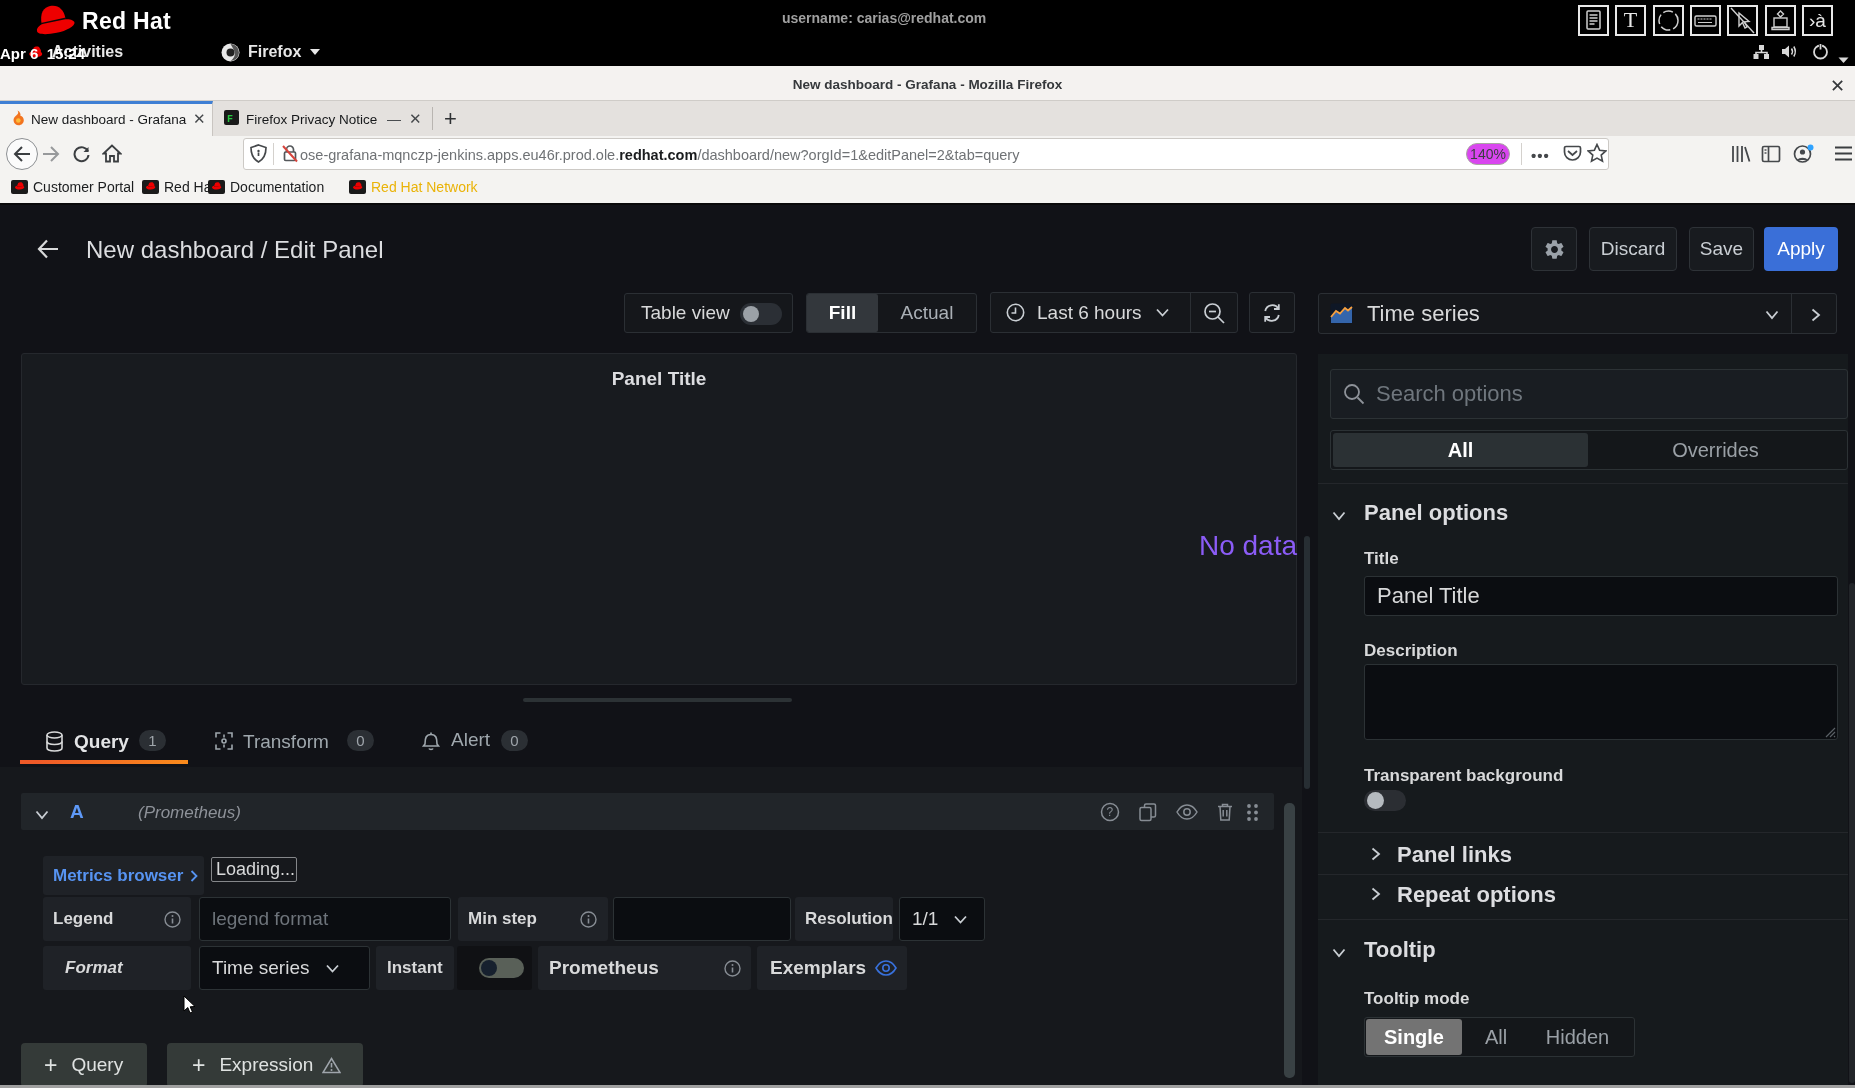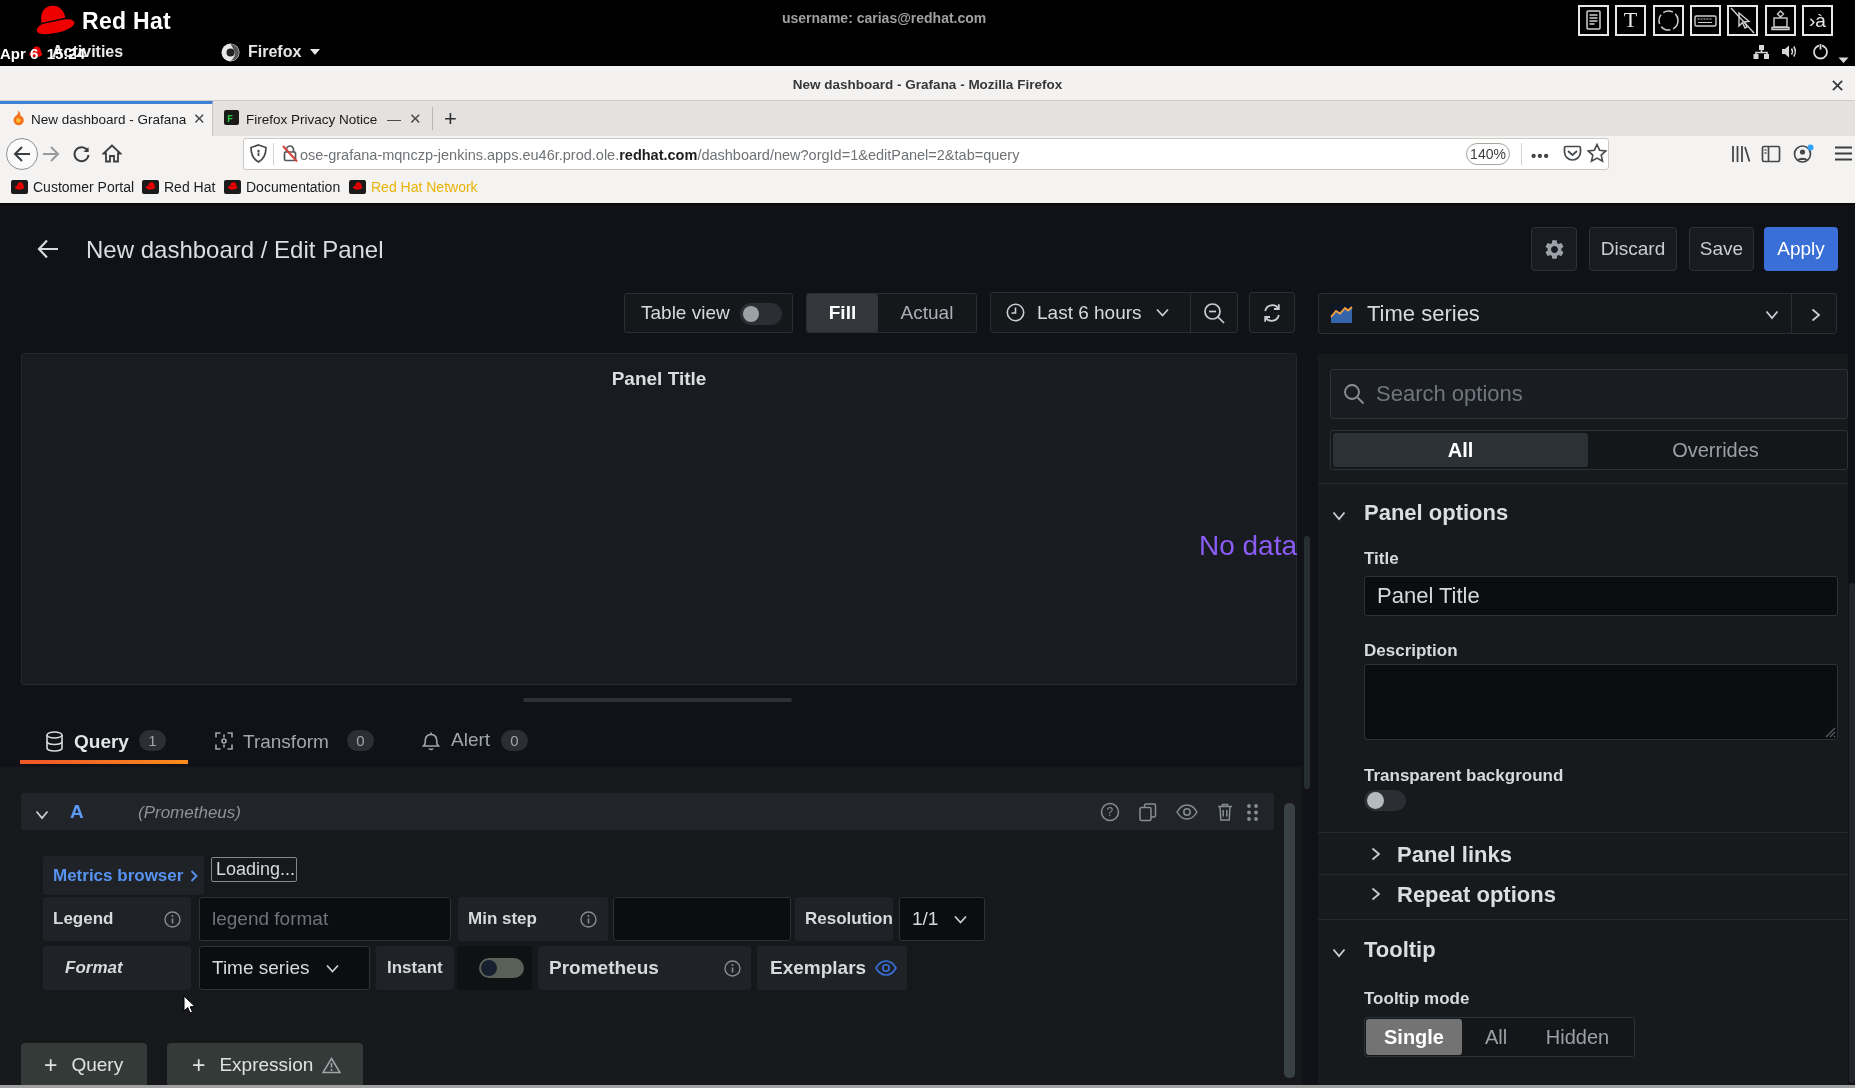--- a/index.html
+++ b/index.html
@@ -174,21 +174,21 @@
 <div class="a" style="left:273px;top:143px;width:1px;height:22px;background:#d4d1cd;"></div>
 <div class="a" style="left:281px;top:144px;">
   <svg width="18" height="19" viewBox="0 0 18 19">
     <rect x="3.5" y="8" width="11" height="8.5" rx="1.2" fill="none" stroke="#55585b" stroke-width="1.7"></rect>
     <path d="M5.5 8 V5.5 A3.5 3.5 0 0 1 12.5 5.5 V8" fill="none" stroke="#55585b" stroke-width="1.7"></path>
     <line x1="2" y1="2" x2="16" y2="17.5" stroke="#d7443c" stroke-width="2"></line>
   </svg>
 </div>
 <div class="a" style="left:300px;top:147px;font-size:14.5px;color:#6f7275;">ose-grafana-mqnczp-jenkins.apps.eu46r.prod.ole.<span style="color:#1b1d1f;font-weight:bold;">redhat.com</span><span style="color:#6f7275;">/dashboard/new?orgId=1&amp;editPanel=2&amp;tab=query</span></div>
 
-<div class="a flex" style="left:1466px;top:143px;width:44px;height:22px;border:1px solid #a9a6a2;border-radius:11px;justify-content:center;font-size:14px;color:#3b3e41;background:#ffffff;">140%</div>
+<div class="a flex" style="left:1466px;top:143px;width:44px;height:22px;border:1px solid #a9a6a2;border-radius:11px;justify-content:center;font-size:14px;color:#3b3e41;background:#d946ef;">140%</div>
 <div class="a" style="left:1521px;top:143px;width:1px;height:22px;background:#d4d1cd;"></div>
 <div class="a" style="left:1531px;top:147px;color:#45484b;font-size:15px;letter-spacing:1px;font-weight:bold;">•••</div>
 <div class="a" style="left:1563px;top:144px;">
   <svg width="19" height="19" viewBox="0 0 19 19">
       <path d="M1.5 4 A 1.5 1.5 0 0 1 3 2.5 L16 2.5 A 1.5 1.5 0 0 1 17.5 4 L17.5 8 A 8 8 0 0 1 1.5 8 Z" fill="none" stroke="#45484b" stroke-width="1.7"></path>
       <path d="M5 7 L9.5 11 L14 7" stroke="#45484b" stroke-width="1.7" fill="none"></path>
     </svg>
 </div>
 <div class="a" style="left:1587px;top:143px;">
   <svg width="20" height="20" viewBox="0 0 20 20">
@@ -233,21 +233,21 @@
   Customer Portal
 </div>
 <div class="a flex" style="left:142px;top:176px;height:22px;font-size:14px;color:#1b1d1f;">
   <svg width="17" height="14" viewBox="0 0 17 14" style="margin-right:5px;">
       <rect x="0" y="0" width="17" height="14" rx="2" fill="#1a1a1a"></rect>
       <path d="M11 2.5 C9.5 2 8 2.2 7.2 3 L6.2 5.6 C6 6.2 6.5 6.7 7.2 6.7 L11.5 6.7 C12.3 6.5 12.6 5.3 12.3 4.4 Z" fill="#e00"></path>
       <path d="M6 5.7 C4.7 6.1 4 6.7 4 7.4 C4 8.6 6.1 9.5 8.7 9.5 C11.4 9.5 13.3 8.4 13.3 7.3 C13.3 6.6 12.6 6 11.6 5.7 C11.6 6.5 10.7 6.9 9.9 6.9 L7.3 6.9 C6.6 6.9 6 6.4 6 5.7 Z" fill="#e00"></path>
     </svg>
   Red Hat
 </div>
-<div class="a flex" style="left:224px;top:176px;height:22px;font-size:14px;color:#1b1d1f;">
+<div class="a flex" style="left:208px;top:176px;height:22px;font-size:14px;color:#1b1d1f;">
   <svg width="17" height="14" viewBox="0 0 17 14" style="margin-right:5px;">
       <rect x="0" y="0" width="17" height="14" rx="2" fill="#1a1a1a"></rect>
       <path d="M11 2.5 C9.5 2 8 2.2 7.2 3 L6.2 5.6 C6 6.2 6.5 6.7 7.2 6.7 L11.5 6.7 C12.3 6.5 12.6 5.3 12.3 4.4 Z" fill="#e00"></path>
       <path d="M6 5.7 C4.7 6.1 4 6.7 4 7.4 C4 8.6 6.1 9.5 8.7 9.5 C11.4 9.5 13.3 8.4 13.3 7.3 C13.3 6.6 12.6 6 11.6 5.7 C11.6 6.5 10.7 6.9 9.9 6.9 L7.3 6.9 C6.6 6.9 6 6.4 6 5.7 Z" fill="#e00"></path>
     </svg>
   Documentation
 </div>
 <div class="a flex" style="left:349px;top:176px;height:22px;font-size:14px;color:#eab308;">
   <svg width="17" height="14" viewBox="0 0 17 14" style="margin-right:5px;">
       <rect x="0" y="0" width="17" height="14" rx="2" fill="#1a1a1a"></rect>

